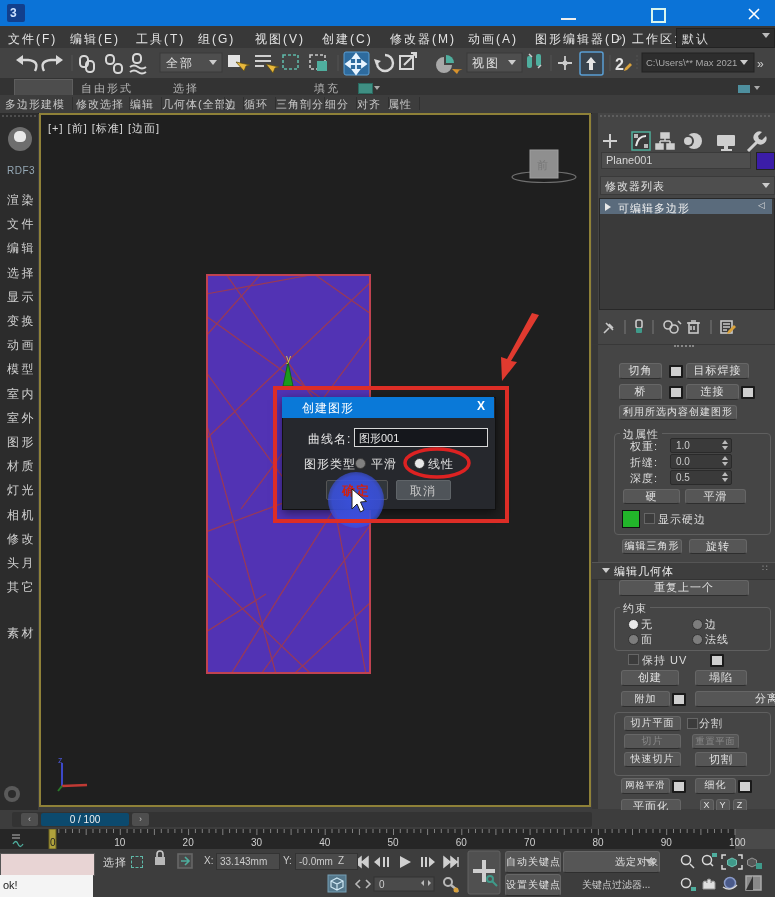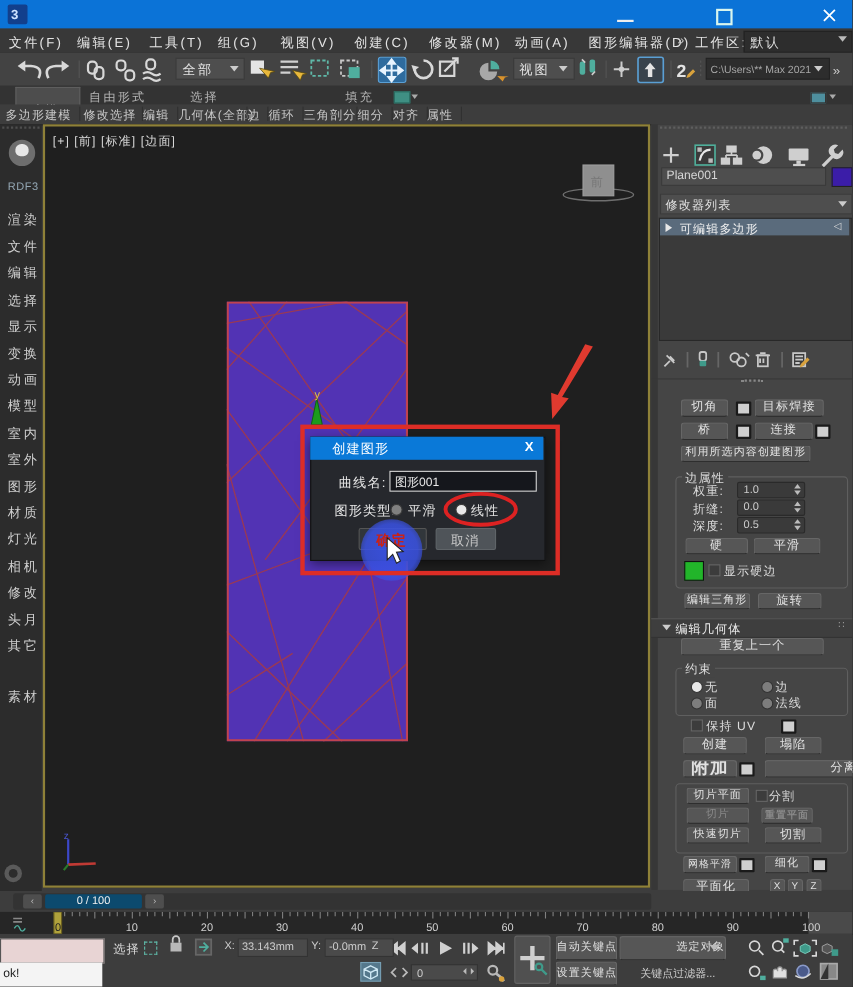--- a/index.html
+++ b/index.html
@@ -337,29 +337,29 @@
       <div class="abs" style="left: 113px; top: 504px; font-size: 11px; color: rgb(221, 221, 221); letter-spacing: 1px; white-space: nowrap;">边</div>
       <div class="radio" style="left: 36px; top: 521px;"></div>
       <div class="abs" style="left: 49px; top: 519px; font-size: 11px; color: rgb(221, 221, 221); letter-spacing: 1px; white-space: nowrap;">面</div>
       <div class="radio" style="left: 100px; top: 521px;"></div>
       <div class="abs" style="left: 113px; top: 519px; font-size: 11px; color: rgb(221, 221, 221); letter-spacing: 1px; white-space: nowrap;">法线</div>
       <div class="abs" style="left: 36px; top: 541px; width: 9px; height: 9px; background: rgb(60, 60, 60); border: 1px solid rgb(102, 102, 102);"></div>
       <div class="abs" style="left: 50px; top: 540px; font-size: 11px; color: rgb(221, 221, 221); letter-spacing: 1px; white-space: nowrap;">保持 UV</div>
       <div class="sbox" style="left: 118px; top: 541px;"></div>
       <div class="btn" style="left: 29px; top: 557px; width: 56px; height: 14px; font-size: 11px; line-height: 13px;">创建</div>
       <div class="btn" style="left: 103px; top: 557px; width: 50px; height: 14px; font-size: 11px; line-height: 13px;">塌陷</div>
-      <div class="btn" style="left: 29px; top: 578px; width: 47px; height: 14px; font-size: 16px; line-height: 13px; font-weight: bold;">附加</div>
+      <div class="btn" style="left: 29px; top: 578px; width: 47px; height: 14px; font-size: 10px; line-height: 13px;">附加</div>
       <div class="sbox" style="left: 80px; top: 580px;"></div>
       <div class="btn" style="left: 103px; top: 578px; width: 50px; height: 14px; font-size: 11px; line-height: 13px; padding-left: 46px;">分离</div>
       <div class="grp" style="left: 22px; top: 599px; width: 155px; height: 62px;"></div>
       <div class="btn" style="left: 32px; top: 603px; width: 55px; height: 13px; font-size: 10px; line-height: 12px;">切片平面</div>
       <div class="abs" style="left: 95px; top: 605px; width: 9px; height: 9px; background: rgb(60, 60, 60); border: 1px solid rgb(102, 102, 102);"></div>
       <div class="abs" style="left: 107px; top: 603px; font-size: 11px; color: rgb(221, 221, 221); letter-spacing: 1px; white-space: nowrap;">分割</div>
       <div class="btn" style="left: 32px; top: 621px; width: 55px; height: 13px; font-size: 10px; line-height: 12px; color: rgb(138, 138, 138);">切片</div>
-      <div class="btn" style="left: 100px; top: 621px; width: 45px; height: 13px; font-size: 9px; line-height: 12px; color: rgb(138, 138, 138); font-weight: bold;">重置平面</div>
+      <div class="btn" style="left: 100px; top: 621px; width: 45px; height: 13px; font-size: 9px; line-height: 12px; color: rgb(138, 138, 138);">重置平面</div>
       <div class="btn" style="left: 32px; top: 639px; width: 55px; height: 13px; font-size: 10px; line-height: 12px;">快速切片</div>
       <div class="btn" style="left: 103px; top: 639px; width: 50px; height: 13px; font-size: 11px; line-height: 12px;">切割</div>
       <div class="btn" style="left: 29px; top: 665px; width: 47px; height: 14px; font-size: 9px; line-height: 13px;">网格平滑</div>
       <div class="sbox" style="left: 80px; top: 667px;"></div>
       <div class="btn" style="left: 103px; top: 665px; width: 39px; height: 14px; font-size: 10px; line-height: 13px; font-family: Liberation Mono, monospace;">细化</div>
       <div class="sbox" style="left: 146px; top: 667px;"></div>
       <div class="btn" style="left: 29px; top: 686px; width: 58px; height: 13px; font-size: 11px; line-height: 12px;">平面化</div>
       <div class="btn" style="left: 108px; top: 686px; width: 12px; height: 12px; font-size: 9px; line-height: 11px;">X</div>
       <div class="btn" style="left: 124px; top: 686px; width: 12px; height: 12px; font-size: 9px; line-height: 11px;">Y</div>
       <div class="btn" style="left: 141px; top: 686px; width: 12px; height: 12px; font-size: 9px; line-height: 11px;">Z</div>

